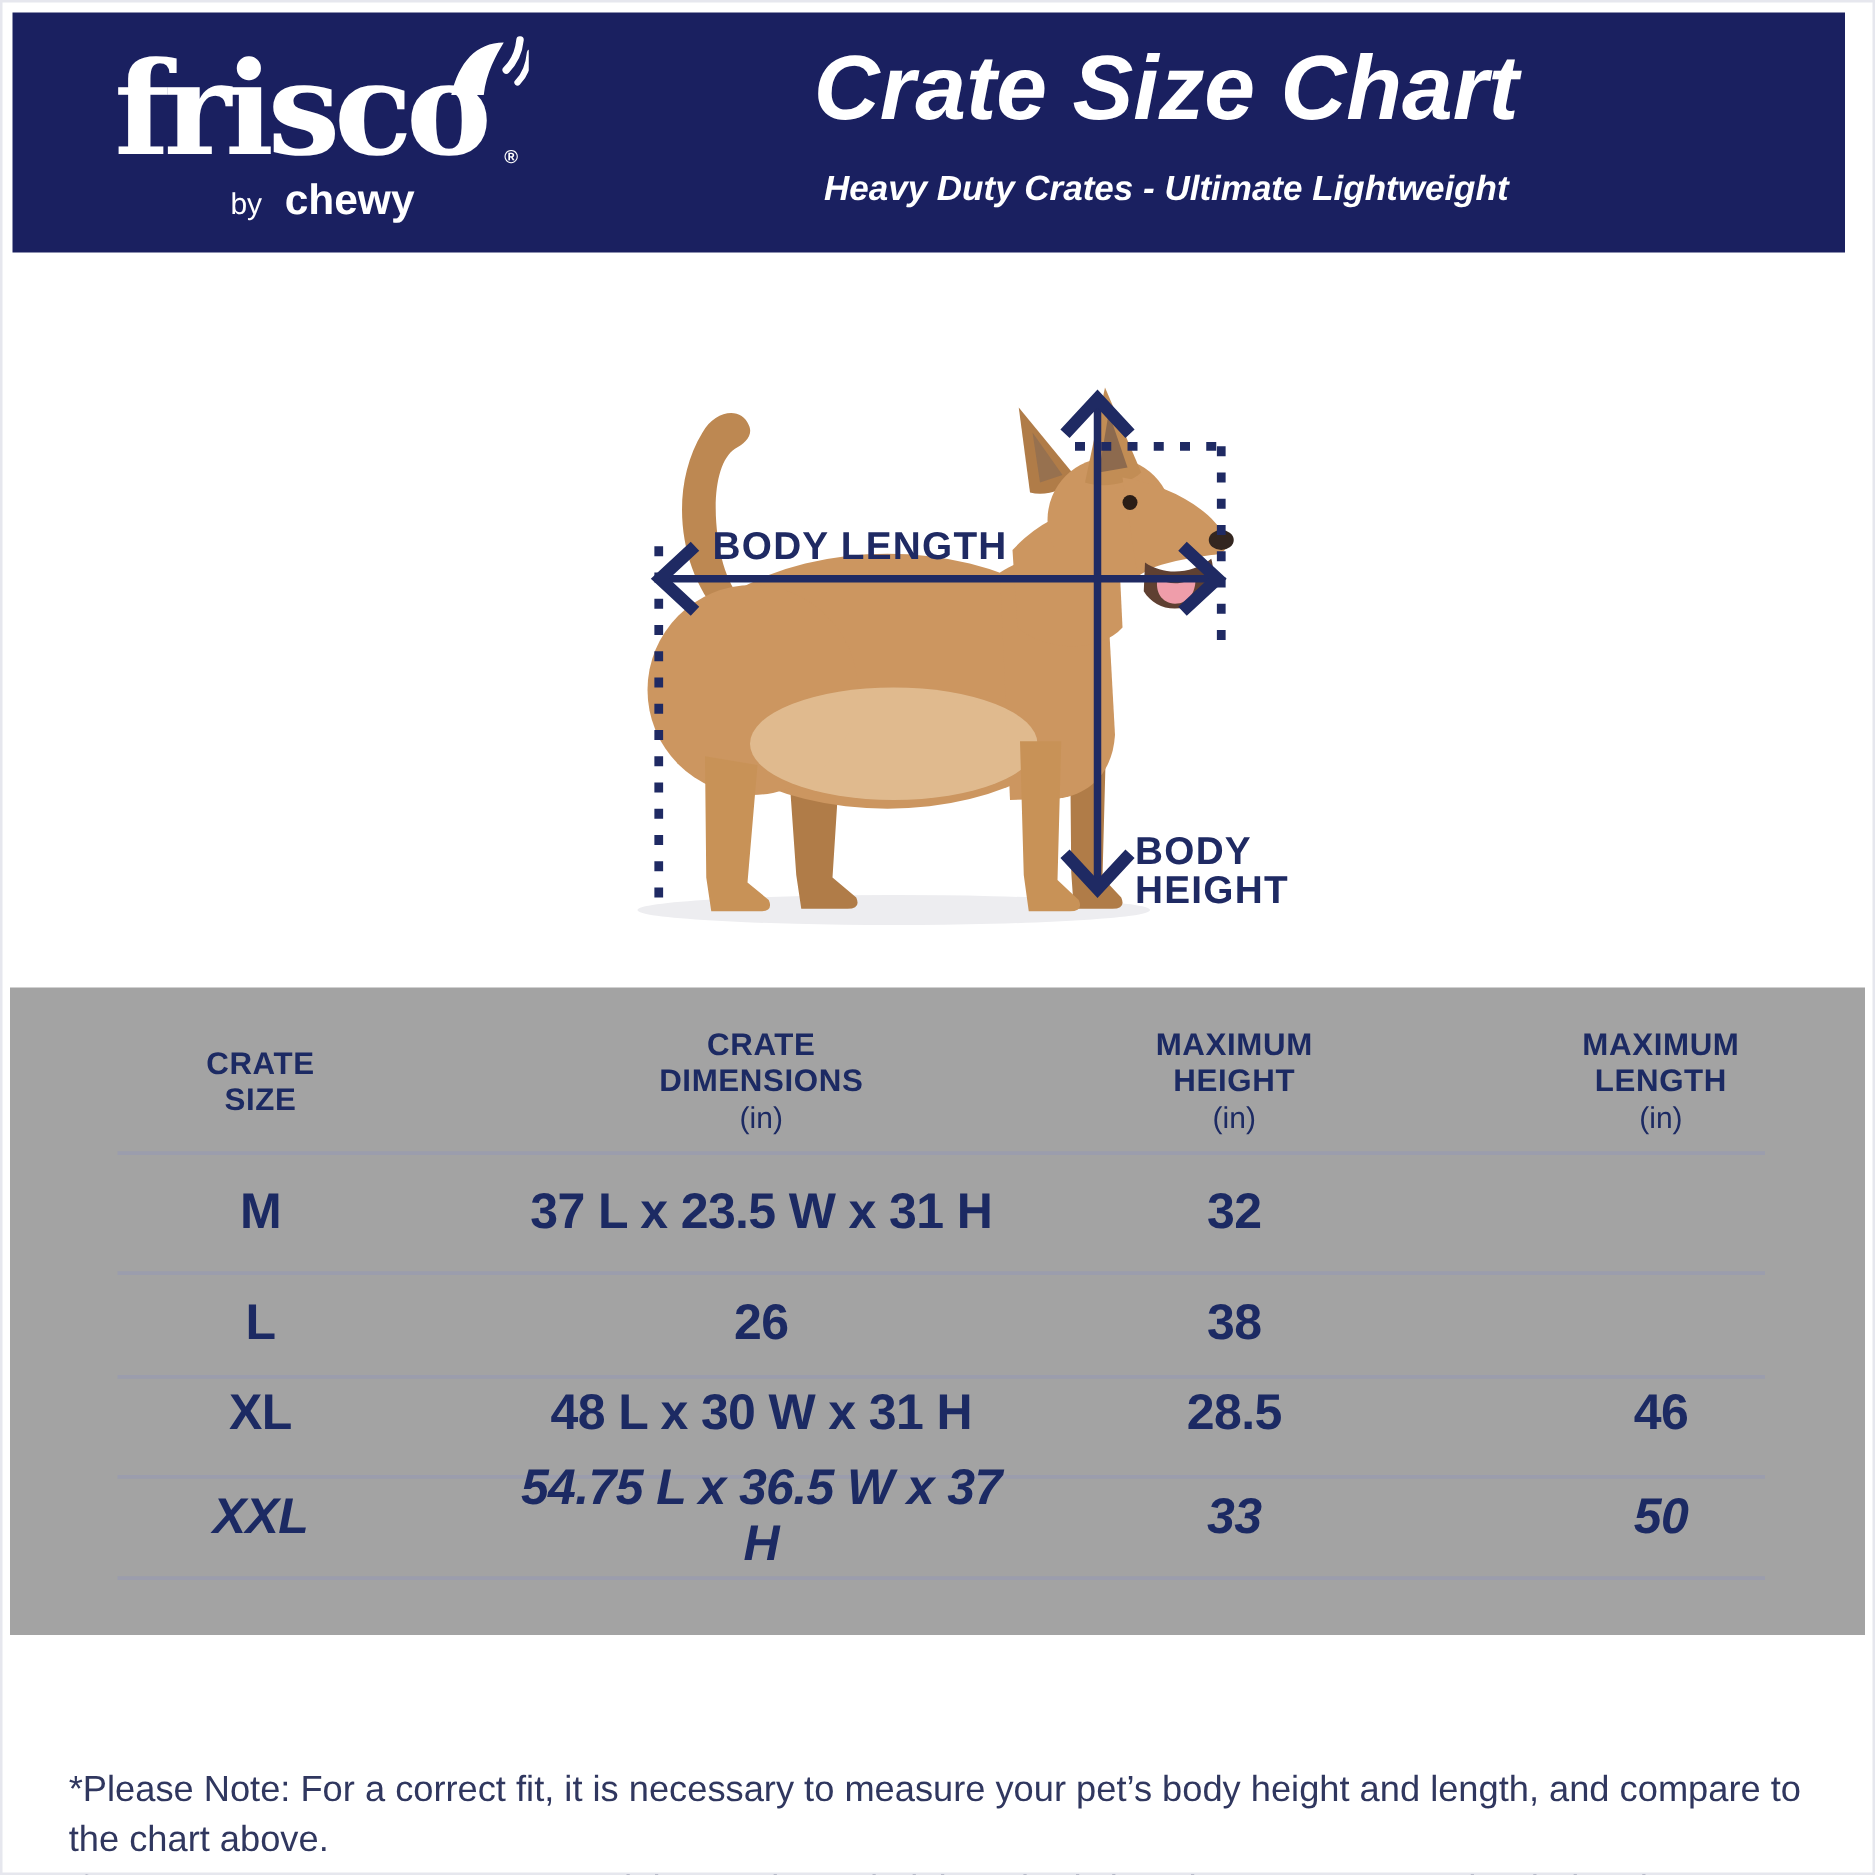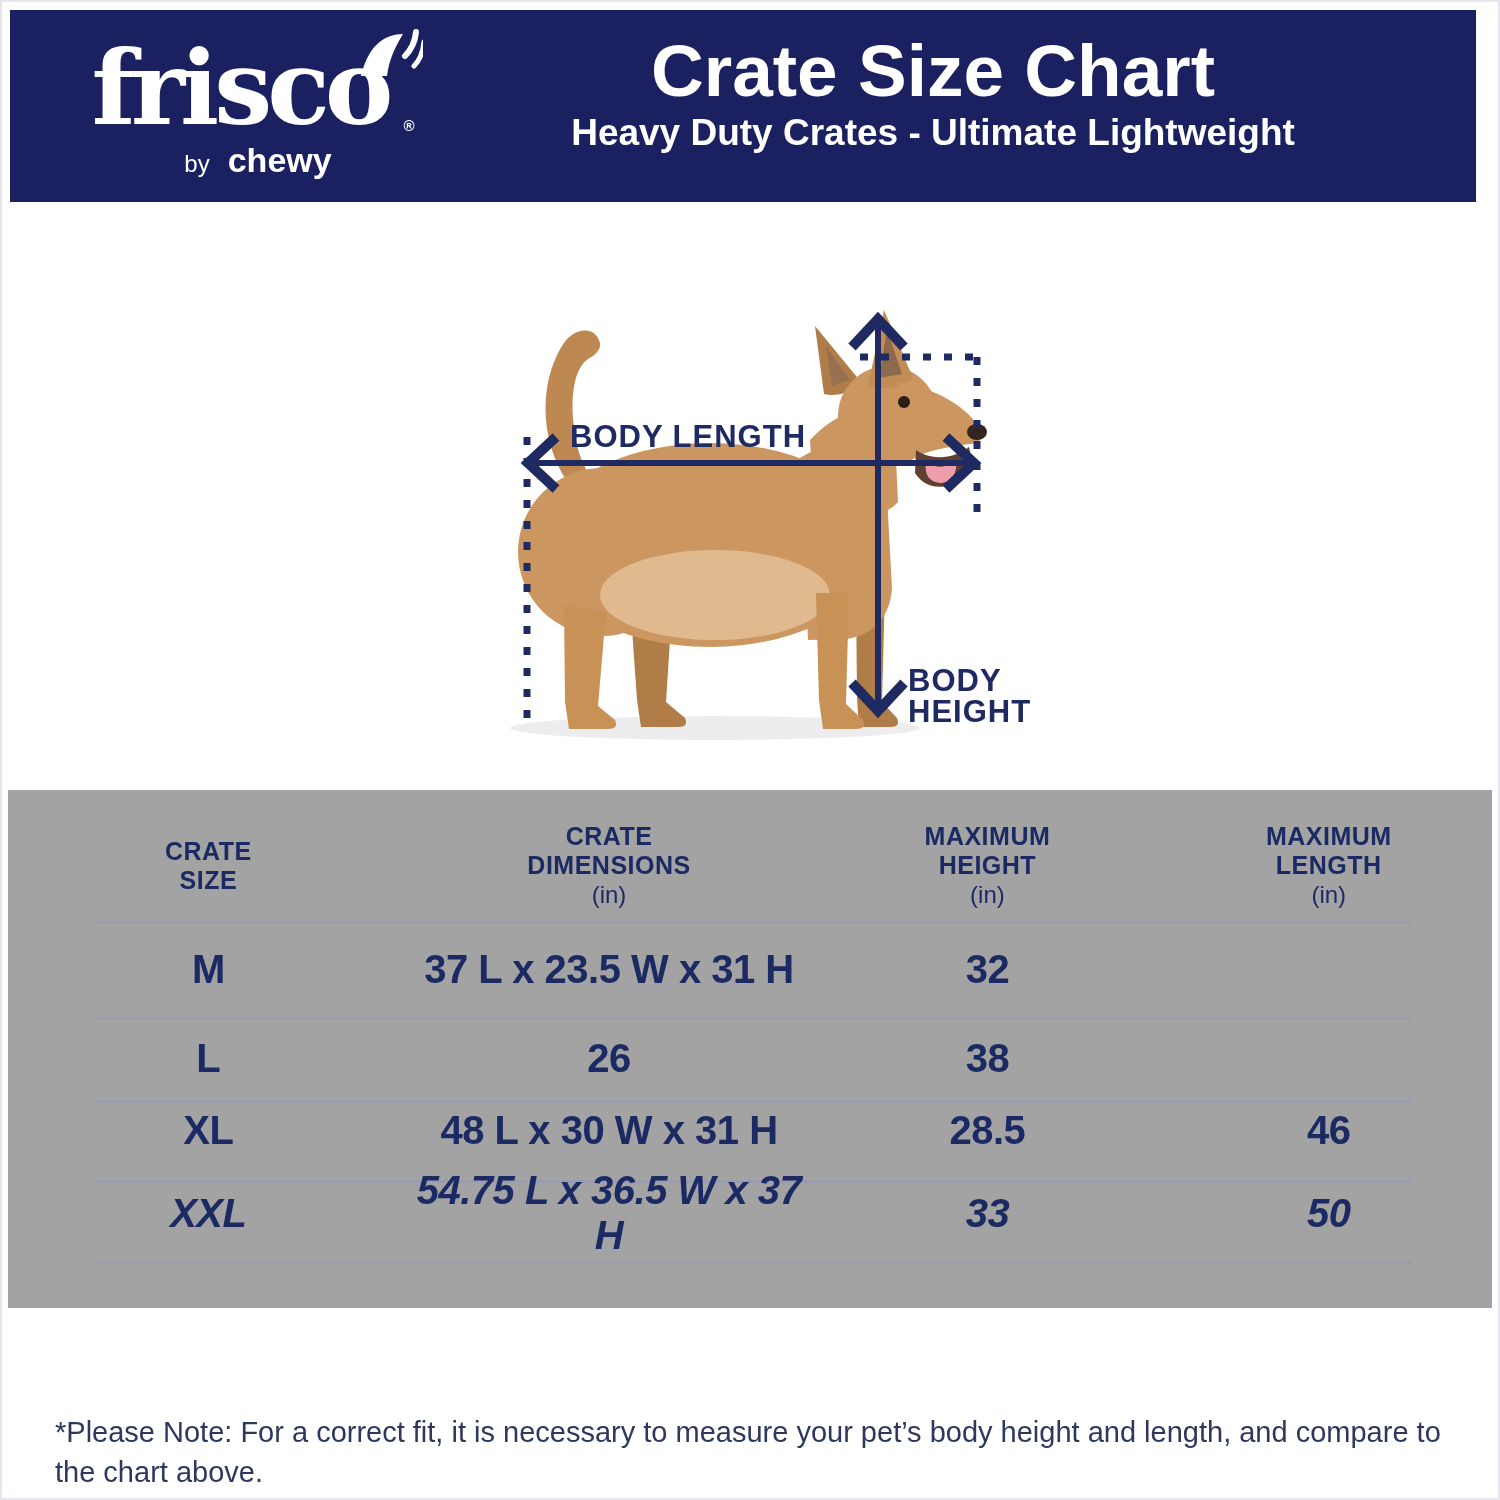--- a/index.html
+++ b/index.html
@@ -10,23 +10,23 @@
   
   .banner { position:absolute; left:10px; right:24px; top:10px; height:192px; background:#1A2060; }
   .logo { position:absolute; left:75px; top:26px; width:310px; text-align:center; color:#ffffff; }
   .logo-frisco { position:relative; display:inline-block; font-family:"DejaVu Serif", serif;
                  font-weight:bold; font-size:103px; line-height:1; letter-spacing:-5px; }
   .logo-whisker { position:absolute; right:-34px; top:-10px; }
   .logo-reg { position:absolute; right:-26px; bottom:6px; font-size:15px; font-family:"Liberation Sans",sans-serif; letter-spacing:0; }
   .logo-by { margin-top:2px; transform:translateX(18px); font-size:27px; }
   .logo-by .by { font-weight:normal; font-size:24px; margin-right:6px; }
   .logo-by .chewy { font-weight:bold; font-size:34px; letter-spacing:0;margin-left:12px; }
-  .titles { position:absolute; left:420px; right:40px; top:0; height:100%; text-align:center; color:#ffffff; }
+  .titles { position:absolute; left:420px; right:40px; top:0; height:100%; text-align:center; color:#ffffff;font-style:italic; }
   .title { margin-top:24px; font-size:73px; font-weight:bold; letter-spacing:0; line-height:1; }
-  .subtitle { margin-top:7px; font-size:37px; font-weight:bold; line-height:1; }
+  .subtitle { margin-top:30px; font-size:28px; font-weight:bold; line-height:1; }
 
   
   .diagram { position:absolute; left:480px; top:290px; width:560px; height:460px; }
   .diagram svg { display:block; }
   .diag-label { font-family:"Liberation Sans",sans-serif; font-weight:bold; fill:#1F2A63; }
 
   
   .table-panel { position:absolute; left:8px; right:8px; top:790px; height:518px; background:#a3a3a3; color:#1C2A63; }
   .grid4 { display:grid; grid-template-columns:27% 27% 24% 22%; align-items:center; }
   .thead { position:absolute; left:0; right:0; top:32px; }

